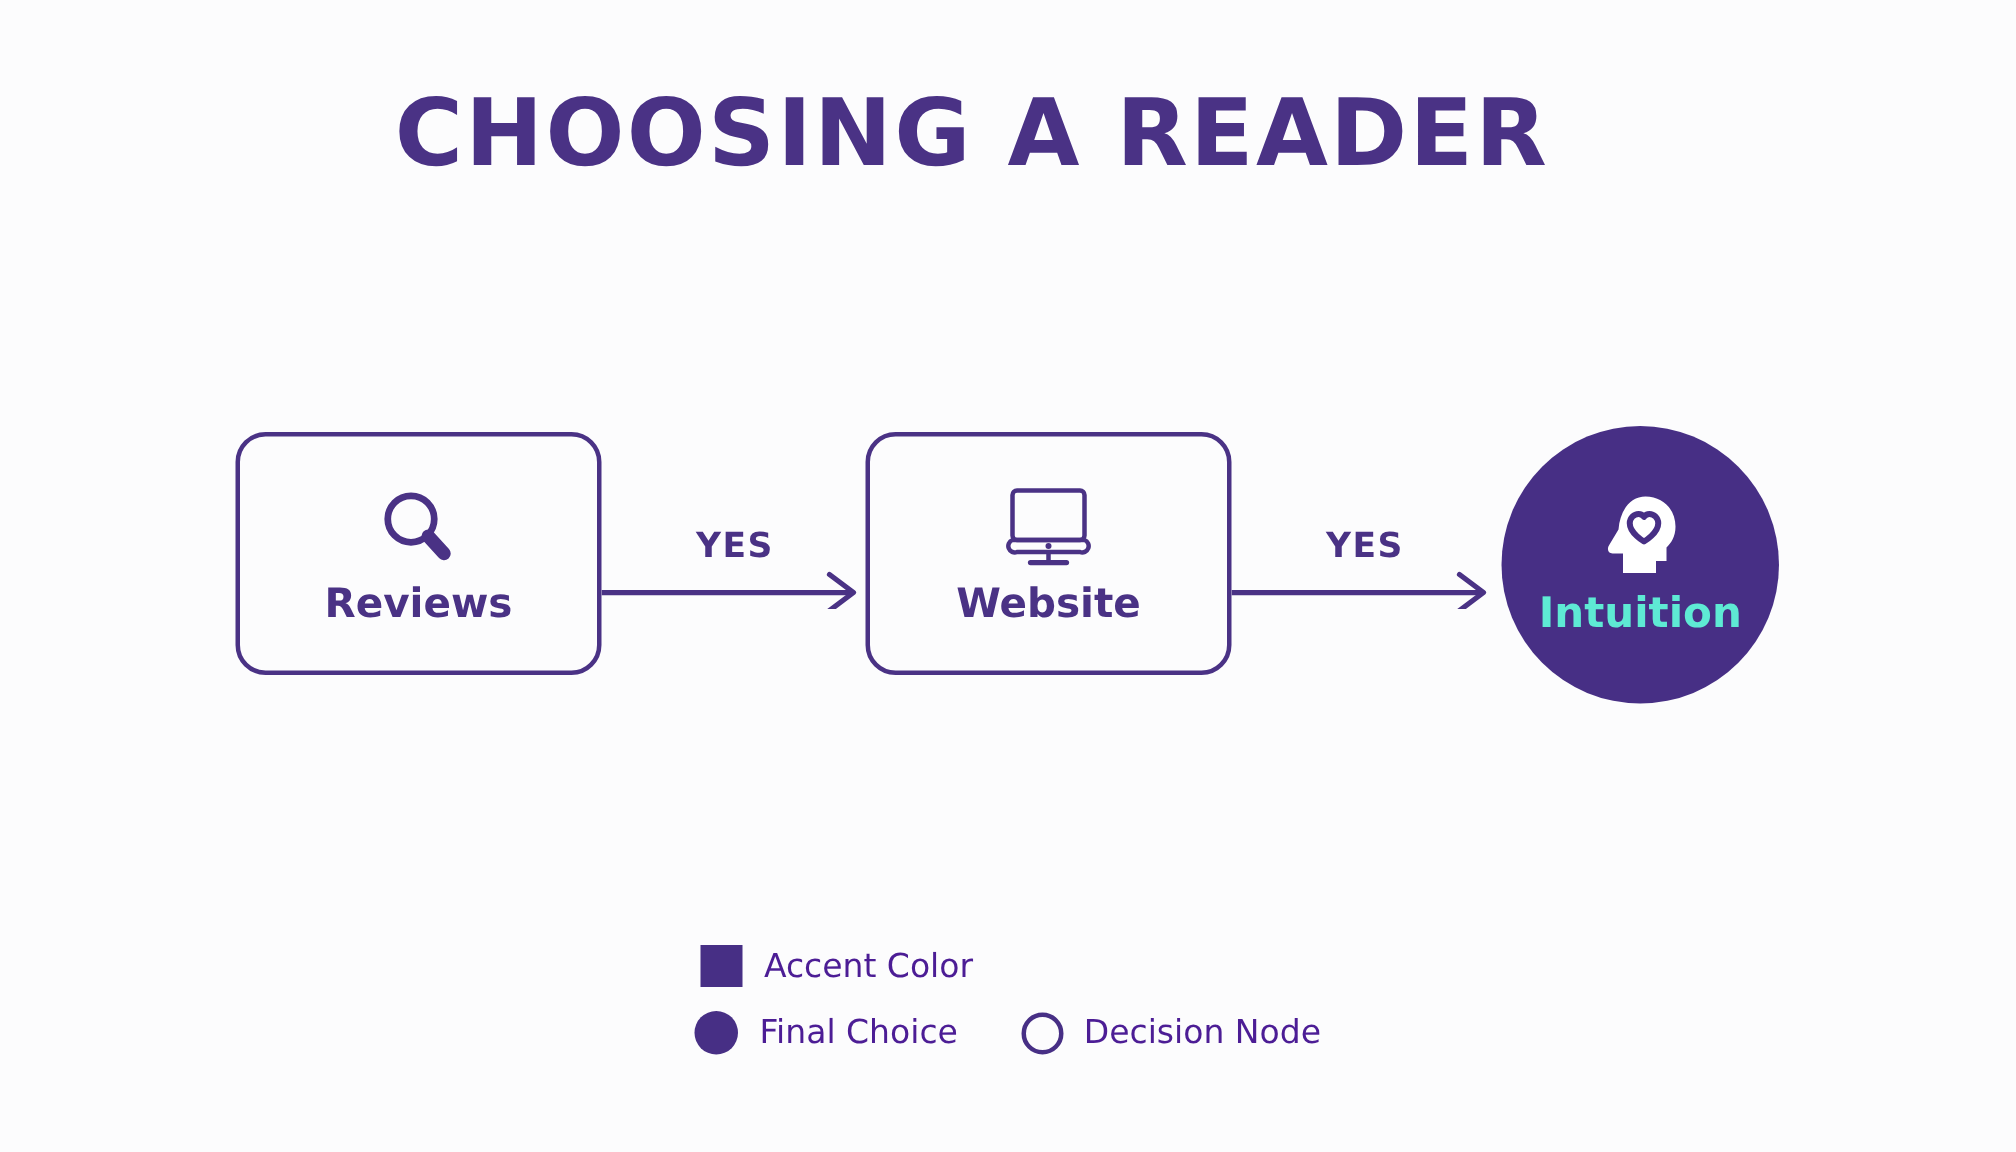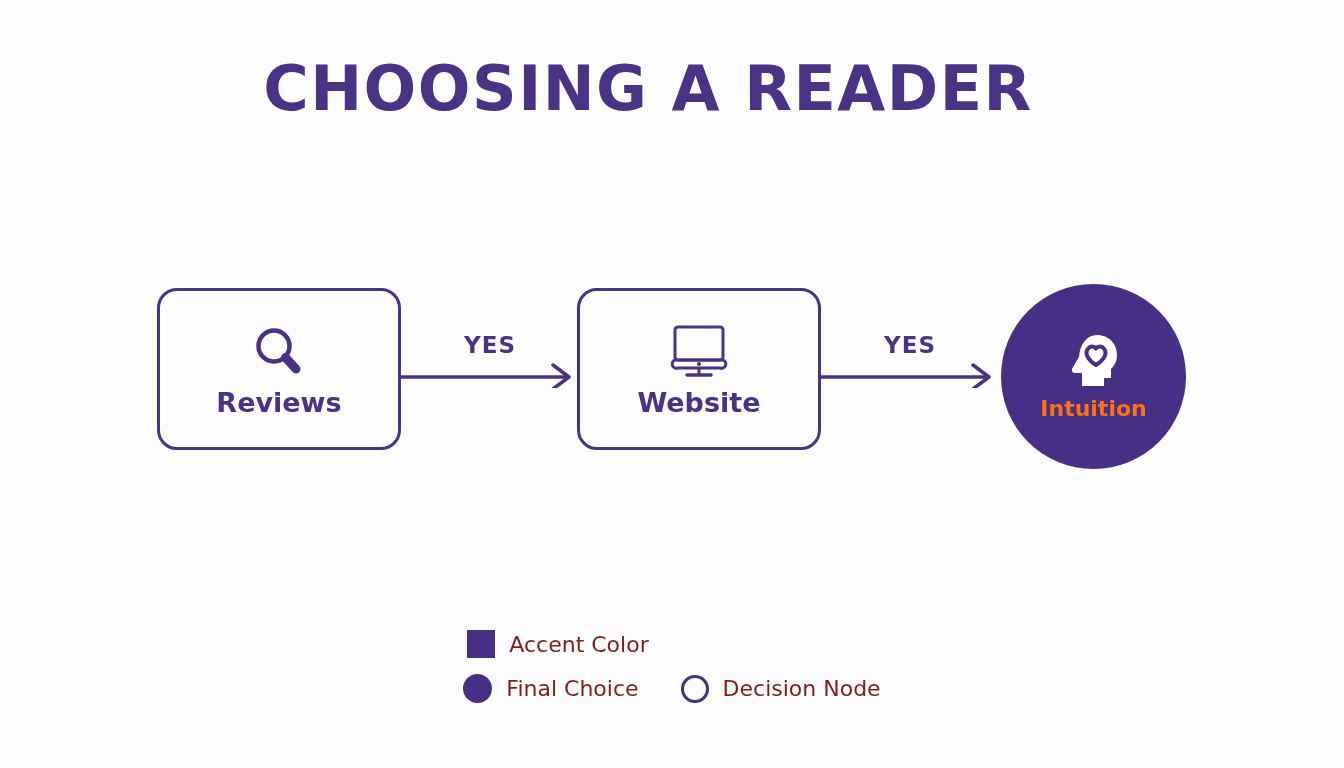--- a/index.html
+++ b/index.html
@@ -80,28 +80,28 @@
     border-radius: 50%;
     background: #472f85;
     display: flex;
     flex-direction: column;
     align-items: center;
     justify-content: center;
     box-sizing: border-box;
   }
   #node-intuition .node-icon { margin-bottom: 6px; height: 58px; }
   #node-intuition .node-label {
-    color: #f97316;
-    font-size: 22px;
+    color: #5eead4;
+    font-size: 28px;
   }
 
   
   .connector {
     position: absolute;
-    top: 44px;
+    top: 63px;
     width: 178px;
     height: 60px;
   }
   #connector-1 { left: 401px; }
   #connector-2 { left: 821px; }
 
   .connector-label {
     position: absolute;
     top: 0;
     left: 0;
@@ -136,21 +136,21 @@
     justify-content: center;
     gap: 42px;
   }
   .legend-item {
     display: flex;
     align-items: center;
     gap: 14px;
   }
   .legend-label {
     font-size: 22px;
-    color: #7f1d1d;
+    color: #4c1d95;
     font-family: "DejaVu Sans", sans-serif;
   }
   .swatch-square {
     width: 28px;
     height: 28px;
     background: #472f85;
   }
   .swatch-circle-hollow {
     width: 28px;
     height: 28px;

